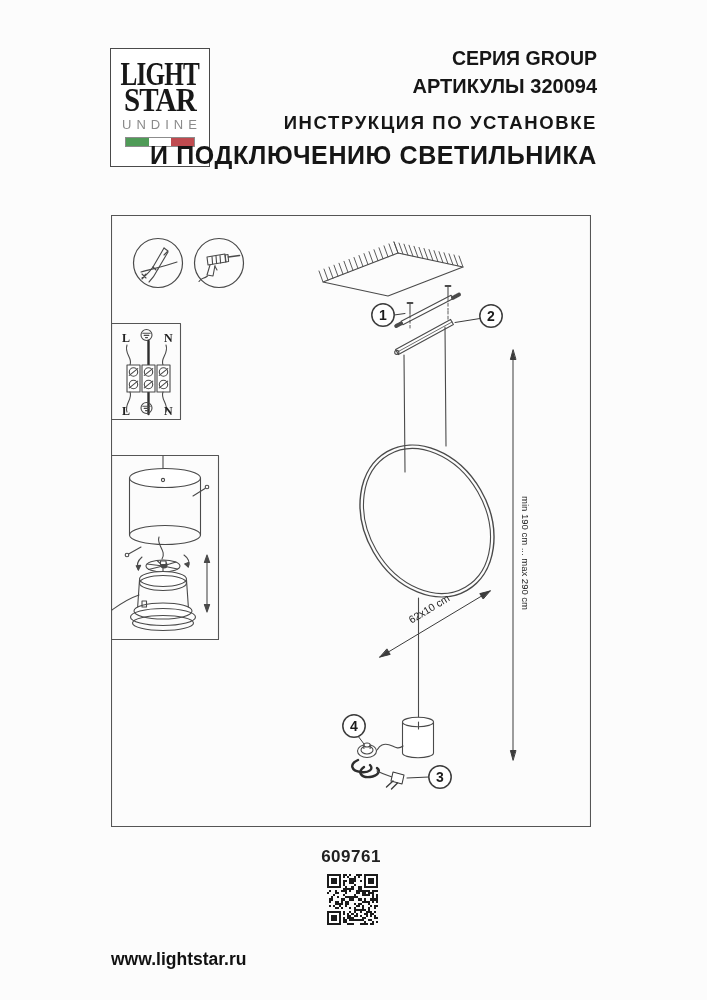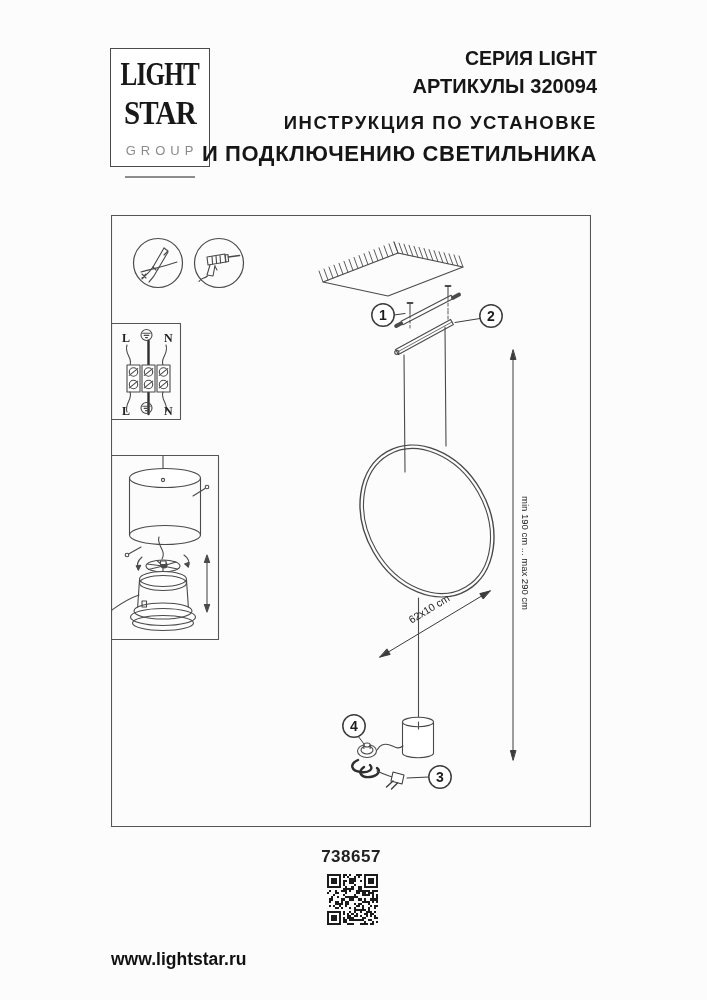--- a/index.html
+++ b/index.html
@@ -8,21 +8,21 @@
     background:#fcfcfc;
     font-family:"Liberation Sans","DejaVu Sans",sans-serif;
     color:#1a1a1a;overflow:hidden;
   }
   .abs{position:absolute;}
   
   .logo-box{
     left:110px;top:48px;width:100px;height:119px;
     border:1.3px solid #4a4a4a;background:#fff;
     display:flex;flex-direction:column;align-items:center;justify-content:flex-start;
-    padding-top:12px;box-sizing:border-box;gap:13px;
+    padding-top:12px;box-sizing:border-box;
   }
   .logo-line{
     font-family:"Liberation Serif","DejaVu Serif",serif;
     font-weight:bold;font-size:30px;line-height:26px;color:#181818;
     transform:scale(0.84,1.1);transform-origin:center;
     letter-spacing:-1px;white-space:nowrap;
   }
   .logo-line.star{transform:scale(0.97,1.1);}
   .logo-group{
     font-size:13px;color:#8a8a8a;letter-spacing:5px;line-height:14px;
@@ -31,47 +31,47 @@
   .logo-flag{
     margin-top:5px;width:68px;height:8px;border:1px solid #8c8c8c;
     display:flex;box-sizing:content-box;
   }
   .logo-flag div{flex:1;height:100%;}
   
   .hdr{right:110px;text-align:right;font-weight:bold;color:#161616;white-space:nowrap;}
   .hdr-series{top:47px;font-size:19.5px;}
   .hdr-articles{top:75px;font-size:20px;}
   .hdr-t1{top:112px;font-size:18.5px;letter-spacing:1.6px;}
-  .hdr-t2{top:141px;font-size:22px;letter-spacing:0.6px;}
+  .hdr-t2{top:141px;font-size:25px;letter-spacing:0.6px;}
   
   .diagram{left:111px;top:215px;}
   
   .footer-article{left:111px;top:847px;width:480px;text-align:center;
     font-size:17px;font-weight:600;letter-spacing:0.5px;color:#222;}
   .qr{left:327px;top:874px;}
   .footer-site{left:111px;top:949px;width:486px;
     font-size:17.5px;font-weight:bold;color:#111;}
   svg text{font-family:"Liberation Sans","DejaVu Sans",sans-serif;}
   svg .serif{font-family:"Liberation Serif","DejaVu Serif",serif;}
 </style>
 </head>
 <body>
 
 <div class="abs logo-box">
   <div class="logo-line">LIGHT</div>
   <div class="logo-line star">STAR</div>
-  <div class="logo-group">GROUP</div>
+  <div class="logo-group">UNDINE</div>
   <div class="logo-flag">
     <div style="background-color: rgb(79, 155, 87);"></div>
     <div style="background-color: rgb(255, 255, 255);"></div>
     <div style="background-color: rgb(191, 75, 80);"></div>
   </div>
 </div>
 
-<div class="abs hdr hdr-series">СЕРИЯ LIGHT</div>
+<div class="abs hdr hdr-series">СЕРИЯ GROUP</div>
 <div class="abs hdr hdr-articles">АРТИКУЛЫ 320094</div>
 <div class="abs hdr hdr-t1">ИНСТРУКЦИЯ ПО УСТАНОВКЕ</div>
 <div class="abs hdr hdr-t2">И ПОДКЛЮЧЕНИЮ СВЕТИЛЬНИКА</div>
 
 <svg class="abs diagram" width="480" height="612" viewBox="0 0 480 612" fill="none" stroke-linecap="round" stroke-linejoin="round">
 
   <rect x="0.5" y="0.5" width="479" height="611" stroke="#555" stroke-width="1.1"></rect>
 
   <g stroke="#4a4a4a" stroke-width="1.2">
     <circle cx="47" cy="48" r="24.5"></circle>
@@ -308,21 +308,21 @@
     <text x="243" y="516" text-anchor="middle" font-size="14" font-weight="bold" fill="#1c1c1c" stroke="none">4</text>
   </g>
 
   <g stroke="#3c3c3c">
     <path d="M318,562 L296,563" stroke-width="1"></path>
     <circle cx="329" cy="562" r="11.2" stroke-width="1.5" fill="#fff"></circle>
     <text x="329" y="567" text-anchor="middle" font-size="14" font-weight="bold" fill="#1c1c1c" stroke="none">3</text>
   </g>
 </svg>
 
-<div class="abs footer-article">738657</div>
+<div class="abs footer-article">609761</div>
 <svg class="abs qr" width="51" height="51" viewBox="0 0 51 51" shape-rendering="crispEdges">
     <rect x="16.32" y="0" width="2.04" height="2.04" fill="#1b1b1b"></rect>
     <rect x="18.36" y="0" width="2.04" height="2.04" fill="#1b1b1b"></rect>
     <rect x="22.44" y="0" width="2.04" height="2.04" fill="#1b1b1b"></rect>
     <rect x="28.560000000000002" y="0" width="2.04" height="2.04" fill="#1b1b1b"></rect>
     <rect x="30.6" y="0" width="2.04" height="2.04" fill="#1b1b1b"></rect>
     <rect x="32.64" y="0" width="2.04" height="2.04" fill="#1b1b1b"></rect>
     <rect x="16.32" y="2.04" width="2.04" height="2.04" fill="#1b1b1b"></rect>
     <rect x="20.4" y="2.04" width="2.04" height="2.04" fill="#1b1b1b"></rect>
     <rect x="26.52" y="2.04" width="2.04" height="2.04" fill="#1b1b1b"></rect>

